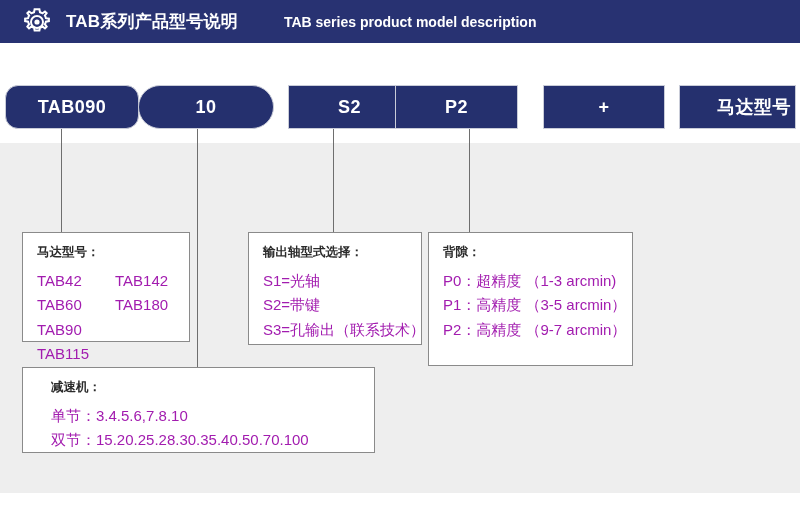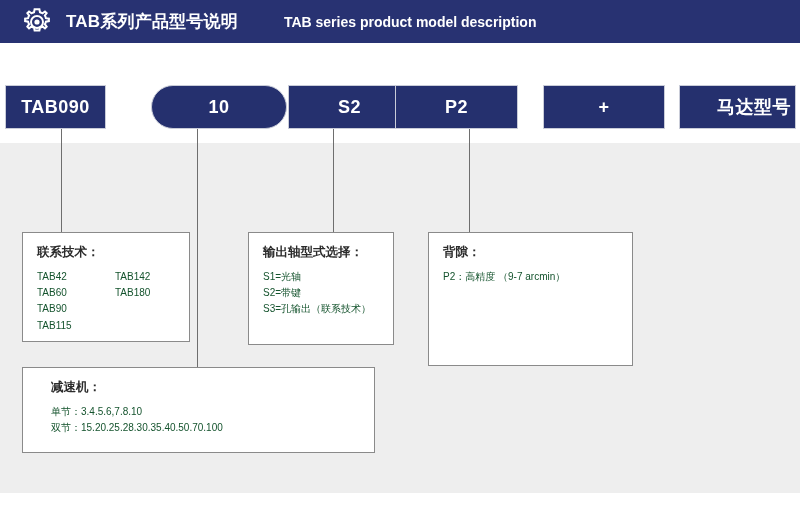--- a/index.html
+++ b/index.html
@@ -71,22 +71,22 @@
     border: 1px solid #c9ccd8;
     box-sizing: border-box;
     display: flex;
     align-items: center;
     justify-content: center;
     color: #ffffff;
     font-weight: bold;
     font-size: 18px;
     letter-spacing: 0.5px;
   }
-  .code-box.cb0 { left: 5px;   width: 101px; }
-  .code-box.cb1 { left: 151px; width: 136px; border-radius: 22px; }
+  .code-box.cb0 { left: 5px;   width: 134px; border-radius: 13px; }
+  .code-box.cb1 { left: 138px; width: 136px; border-radius: 22px; }
   .code-box.cb2 { left: 288px; width: 123px; }
   .code-box.cb3 { left: 395px; width: 123px; }
   .code-box.cb4 { left: 543px; width: 122px; }
   .code-box.cb5 { left: 679px; width: 117px; padding-left: 33px; }
 
   
   .connector {
     position: absolute;
     width: 1px;
     background: #6e6e6e;
@@ -98,34 +98,34 @@
 
   
   .detail-box {
     position: absolute;
     background: #ffffff;
     border: 1px solid #8a8a8a;
     box-sizing: border-box;
     padding: 12px 0 0 14px;
   }
   .db0 { left: 22px;  top: 232px; width: 168px; height: 110px; }
-  .db1 { left: 248px; top: 232px; width: 146px; height: 113px; }
+  .db1 { left: 248px; top: 232px; width: 174px; height: 113px; }
   .db2 { left: 428px; top: 232px; width: 205px; height: 134px; }
   .db3 { left: 22px;  top: 367px; width: 353px; height: 86px; padding-left: 28px; }
 
   .db-title {
     font-size: 12.5px;
     font-weight: bold;
     color: #2b2b2b;
     margin-bottom: 9px;
     line-height: 1.2;
   }
   .db-line {
-    font-size: 10px;
-    color: #14532d;
+    font-size: 15px;
+    color: #a21caf;
     line-height: 1.62;
     white-space: nowrap;
   }
   
   .model-grid {
     display: grid;
     grid-template-columns: 78px auto;
     row-gap: 0px;
   }
   .model-grid .db-line { line-height: 1.62; }
@@ -160,21 +160,21 @@
 <div class="code-box cb3">P2</div>
 <div class="code-box cb4">+</div>
 <div class="code-box cb5">马达型号</div>
 
 <div class="connector conn0"></div>
 <div class="connector conn1"></div>
 <div class="connector conn2"></div>
 <div class="connector conn3"></div>
 
 <div class="detail-box db0">
-  <div class="db-title">联系技术：</div>
+  <div class="db-title">马达型号：</div>
   <div class="model-grid">
     <div class="db-line">TAB42</div>
     <div class="db-line">TAB142</div>
     <div class="db-line">TAB60</div>
     <div class="db-line">TAB180</div>
     <div class="db-line">TAB90</div>
     <div class="db-line"></div>
     <div class="db-line">TAB115</div>
     <div class="db-line"></div>
   </div>
@@ -182,20 +182,22 @@
 
 <div class="detail-box db1">
   <div class="db-title">输出轴型式选择：</div>
   <div class="db-line">S1=光轴</div>
   <div class="db-line">S2=带键</div>
   <div class="db-line">S3=孔输出（联系技术）</div>
 </div>
 
 <div class="detail-box db2">
   <div class="db-title">背隙：</div>
+  <div class="db-line">P0：超精度 （1-3 arcmin)</div>
+  <div class="db-line">P1：高精度 （3-5 arcmin）</div>
   <div class="db-line">P2：高精度 （9-7 arcmin）</div>
 </div>
 
 <div class="detail-box db3">
   <div class="db-title">减速机：</div>
   <div class="db-line">单节：3.4.5.6,7.8.10</div>
   <div class="db-line">双节：15.20.25.28.30.35.40.50.70.100</div>
 </div>
 
 </body></html>

